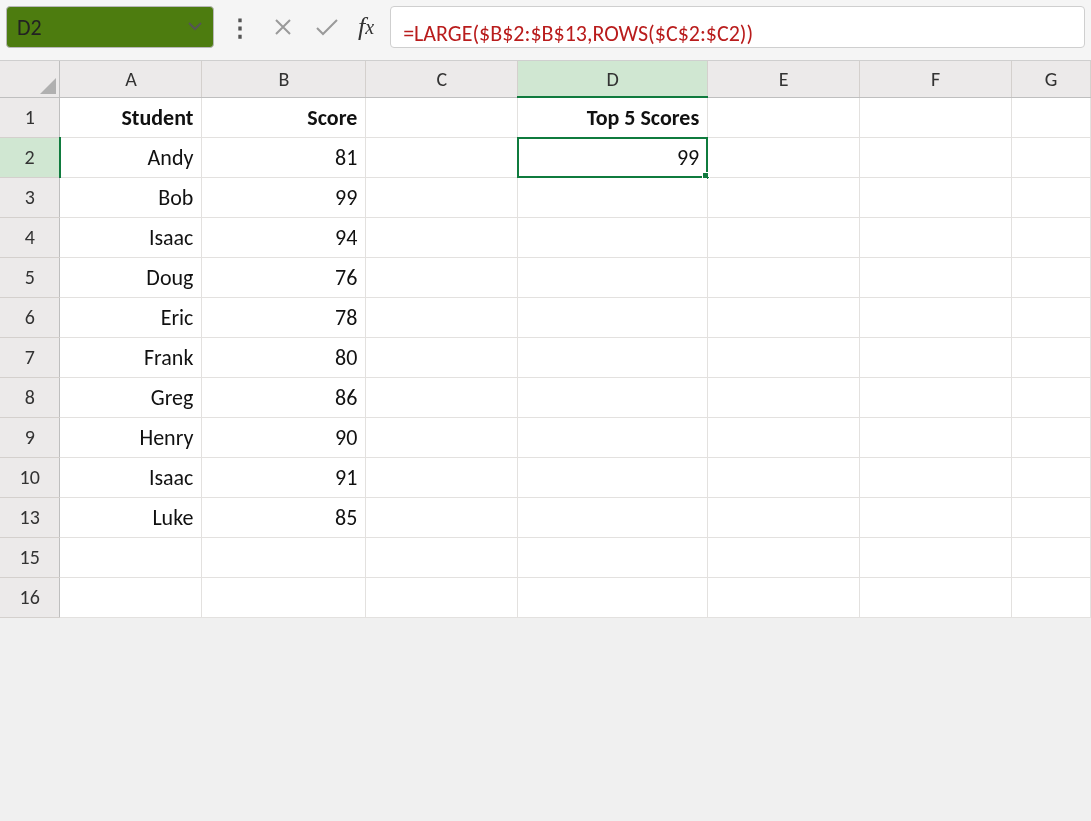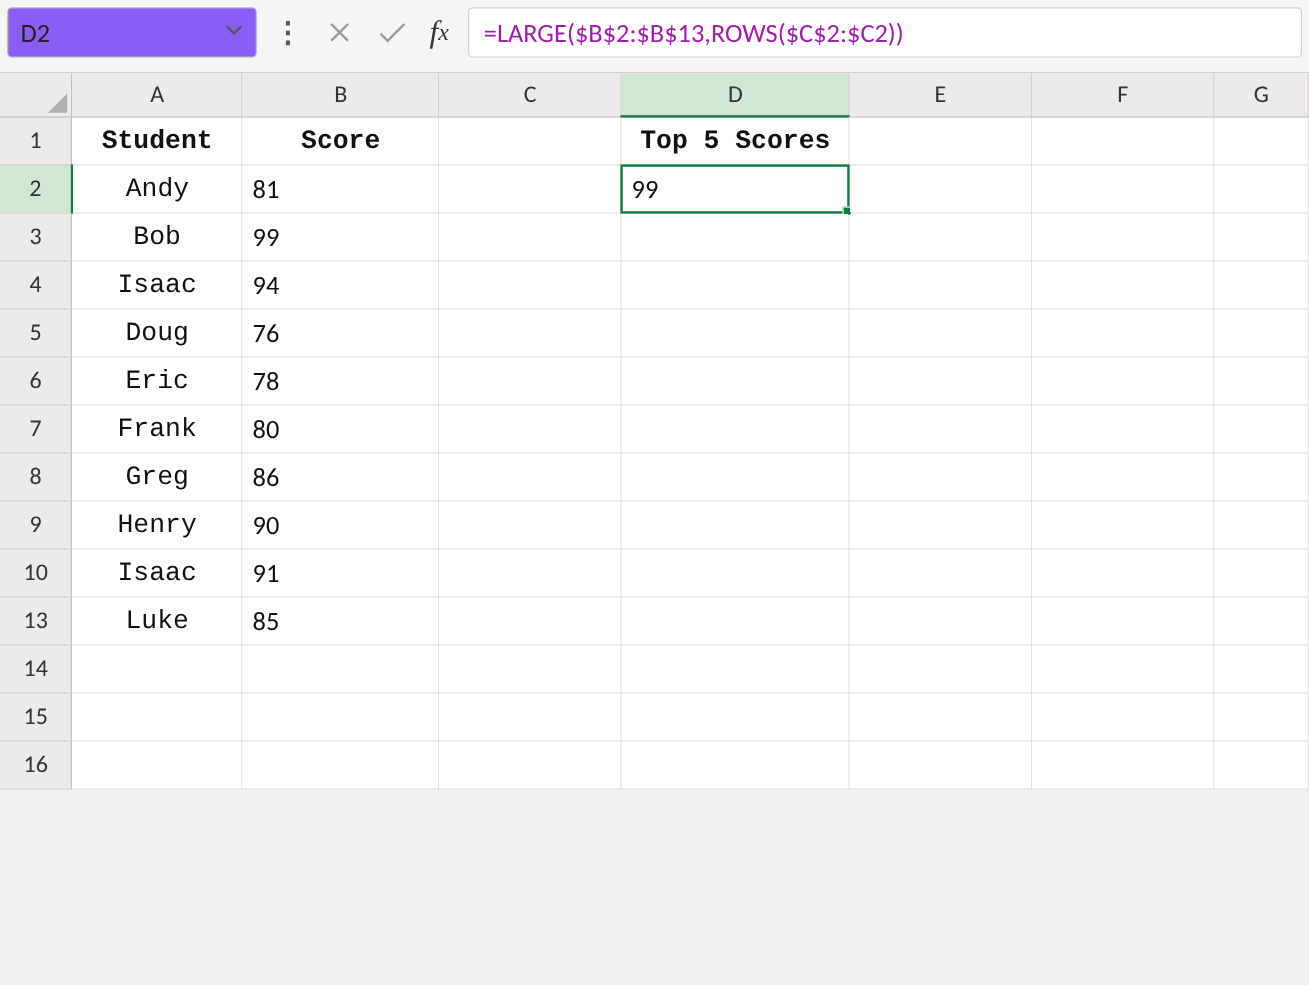--- a/index.html
+++ b/index.html
@@ -16,21 +16,21 @@
     display: flex;
     align-items: center;
     padding: 6px 6px 12px 6px;
     gap: 8px;
     background: #f5f5f5;
     border-bottom: 1px solid #cfcfcf;
   }
   .name-box {
     display: flex;
     align-items: center;
-    background: #8b5cf6;
+    background: #4d7c0f;
     border: 1px solid #b8b8b8;
     border-radius: 4px;
     height: 42px;
     width: 208px;
     padding: 0 6px 0 10px;
   }
   .name-box-text {
     flex: 1;
     font-size: 22px;
     color: #222;
@@ -63,23 +63,23 @@
     display:flex;align-items:center;
     height:42px;
   }
   .formula-input {
     flex: 1;
     background: #ffffff;
     border: 1px solid #cfcfcf;
     border-radius: 4px;
     height: 42px;
     font-size: 22px;
-    color: #a21caf;
+    color: #b91c1c;
     padding: 0 12px;
-    display:flex;align-items:center;
+    display:flex;align-items:flex-end;
     font-family: "Calibri", "Segoe UI", Arial, sans-serif;
   }
 
   .sheet-area {
     position: relative;
     background: #ffffff;
   }
   table.sheet {
     border-collapse: collapse;
     table-layout: fixed;
@@ -135,22 +135,22 @@
     font-size: 22px;
     color: #111;
     padding: 0 8px;
     height: 40px;
     vertical-align: middle;
     position: relative;
     background:#fff;
     overflow: visible;
     white-space: nowrap;
   }
-  td.cell.text { text-align: center; font-family: Liberation Mono, monospace; }
-  td.cell.num { text-align: left; }
+  td.cell.text { text-align: right; }
+  td.cell.num { text-align: right; }
   td.cell.bold { font-weight: bold; }
 
   .selection-outline {
     position: absolute;
     border: 2px solid #0f7b3e;
     pointer-events: none;
   }
   .fill-handle {
     position:absolute;
     right:-4px;
@@ -328,30 +328,20 @@
     <th class="row-head">13</th>
     <td class="cell text">Luke</td>
     <td class="cell num">85</td>
     <td class="cell"></td>
     <td class="cell"></td>
     <td class="cell"></td>
     <td class="cell"></td>
     <td class="cell"></td>
   </tr>
   <tr>
-    <th class="row-head">14</th>
-    <td class="cell"></td>
-    <td class="cell"></td>
-    <td class="cell"></td>
-    <td class="cell"></td>
-    <td class="cell"></td>
-    <td class="cell"></td>
-    <td class="cell"></td>
-  </tr>
-  <tr>
     <th class="row-head">15</th>
     <td class="cell"></td>
     <td class="cell"></td>
     <td class="cell"></td>
     <td class="cell"></td>
     <td class="cell"></td>
     <td class="cell"></td>
     <td class="cell"></td>
   </tr>
   <tr>

